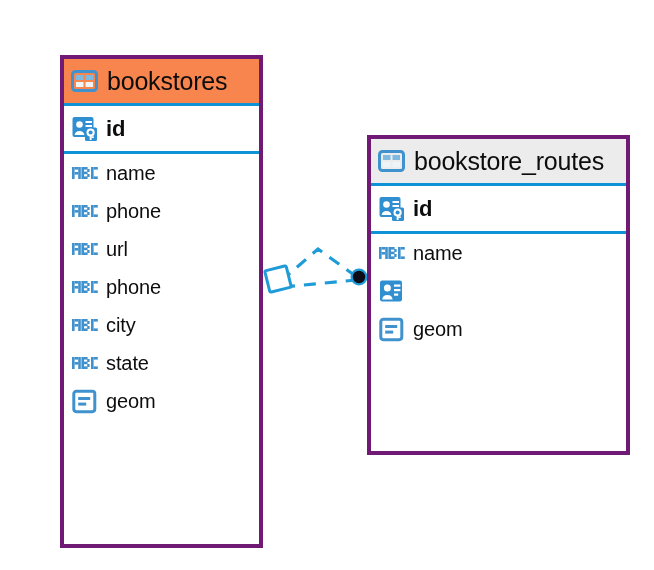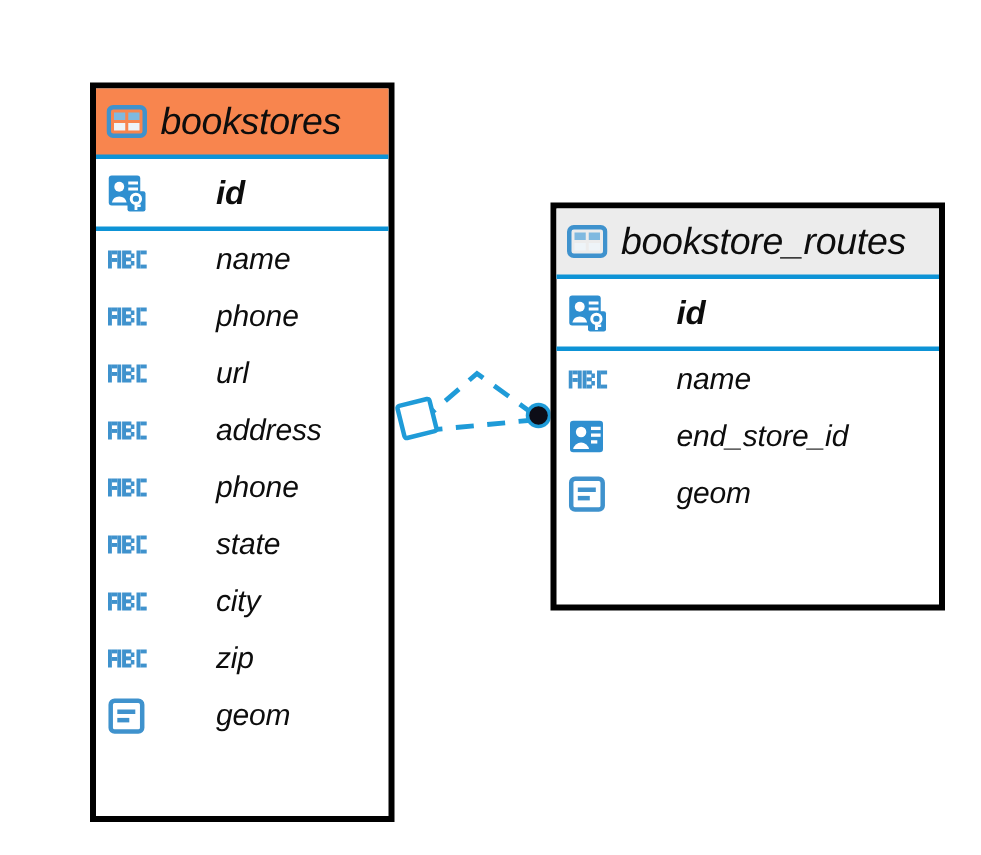--- a/index.html
+++ b/index.html
@@ -21,37 +21,36 @@
     top: 0;
     width: 654px;
     height: 570px;
   }
 
   
   .entity {
     position: absolute;
     box-sizing: border-box;
     background: #ffffff;
-    border: 4px solid #000000;
+    border: 4px solid #701a75;
     z-index: 3;
-    font-style: italic;
   }
 
   #entity-bookstores {
     left: 60px;
     top: 55px;
     width: 203px;
     height: 493px;
   }
 
   #entity-bookstore-routes {
     left: 367px;
     top: 135px;
     width: 263px;
-    height: 272px;
+    height: 320px;
   }
 
   .entity-header {
     box-sizing: border-box;
     display: flex;
     align-items: center;
     height: 47px;
     padding: 0 6px 0 7px;
     border-bottom: 3px solid #0d93d6;
   }
@@ -69,21 +68,20 @@
   .pk-section {
     border-bottom: 3px solid #0d93d6;
   }
 
   .field-row {
     box-sizing: border-box;
     display: flex;
     align-items: center;
     height: 38px;
     padding: 0 6px 0 8px;
-    gap: 38px;
   }
   .field-row.pk { height: 45px; }
 
   .field-label {
     font-size: 20px;
     color: #0d0d0d;
     margin-left: 8px;
     white-space: nowrap;
     letter-spacing: -0.1px;
   }
@@ -214,40 +212,20 @@
             <rect x="15.2" y="4" width="2.4" height="3"></rect>
             <rect x="15.2" y="9" width="2.4" height="3"></rect>
             <rect x="19" y="2" width="2.6" height="12"></rect>
             <rect x="21.6" y="2" width="4.2" height="2.6"></rect>
             <rect x="21.6" y="11.4" width="4.2" height="2.6"></rect>
           </g>
         </svg>
         <span class="field-label">url</span>
       </div>
 
-      <div class="field-row">
-        <svg class="ico" width="26" height="16" viewBox="0 0 26 16">
-          <g fill="#3f92cd">
-            <rect x="0" y="2" width="2.6" height="12"></rect>
-            <rect x="6.2" y="2" width="2.6" height="12"></rect>
-            <rect x="2.6" y="2" width="3.6" height="2.6"></rect>
-            <rect x="2.6" y="7" width="3.6" height="2.6"></rect>
-            <rect x="9.4" y="2" width="2.6" height="12"></rect>
-            <rect x="12" y="2" width="3.6" height="2.6"></rect>
-            <rect x="12" y="6.6" width="3.6" height="2.6"></rect>
-            <rect x="12" y="11.4" width="3.6" height="2.6"></rect>
-            <rect x="15.2" y="4" width="2.4" height="3"></rect>
-            <rect x="15.2" y="9" width="2.4" height="3"></rect>
-            <rect x="19" y="2" width="2.6" height="12"></rect>
-            <rect x="21.6" y="2" width="4.2" height="2.6"></rect>
-            <rect x="21.6" y="11.4" width="4.2" height="2.6"></rect>
-          </g>
-        </svg>
-        <span class="field-label">address</span>
-      </div>
 
       <div class="field-row">
         <svg class="ico" width="26" height="16" viewBox="0 0 26 16">
           <g fill="#3f92cd">
             <rect x="0" y="2" width="2.6" height="12"></rect>
             <rect x="6.2" y="2" width="2.6" height="12"></rect>
             <rect x="2.6" y="2" width="3.6" height="2.6"></rect>
             <rect x="2.6" y="7" width="3.6" height="2.6"></rect>
             <rect x="9.4" y="2" width="2.6" height="12"></rect>
             <rect x="12" y="2" width="3.6" height="2.6"></rect>
@@ -274,64 +252,44 @@
             <rect x="12" y="2" width="3.6" height="2.6"></rect>
             <rect x="12" y="6.6" width="3.6" height="2.6"></rect>
             <rect x="12" y="11.4" width="3.6" height="2.6"></rect>
             <rect x="15.2" y="4" width="2.4" height="3"></rect>
             <rect x="15.2" y="9" width="2.4" height="3"></rect>
             <rect x="19" y="2" width="2.6" height="12"></rect>
             <rect x="21.6" y="2" width="4.2" height="2.6"></rect>
             <rect x="21.6" y="11.4" width="4.2" height="2.6"></rect>
           </g>
         </svg>
+        <span class="field-label">city</span>
+      </div>
+
+      <div class="field-row">
+        <svg class="ico" width="26" height="16" viewBox="0 0 26 16">
+          <g fill="#3f92cd">
+            <rect x="0" y="2" width="2.6" height="12"></rect>
+            <rect x="6.2" y="2" width="2.6" height="12"></rect>
+            <rect x="2.6" y="2" width="3.6" height="2.6"></rect>
+            <rect x="2.6" y="7" width="3.6" height="2.6"></rect>
+            <rect x="9.4" y="2" width="2.6" height="12"></rect>
+            <rect x="12" y="2" width="3.6" height="2.6"></rect>
+            <rect x="12" y="6.6" width="3.6" height="2.6"></rect>
+            <rect x="12" y="11.4" width="3.6" height="2.6"></rect>
+            <rect x="15.2" y="4" width="2.4" height="3"></rect>
+            <rect x="15.2" y="9" width="2.4" height="3"></rect>
+            <rect x="19" y="2" width="2.6" height="12"></rect>
+            <rect x="21.6" y="2" width="4.2" height="2.6"></rect>
+            <rect x="21.6" y="11.4" width="4.2" height="2.6"></rect>
+          </g>
+        </svg>
         <span class="field-label">state</span>
       </div>
 
-      <div class="field-row">
-        <svg class="ico" width="26" height="16" viewBox="0 0 26 16">
-          <g fill="#3f92cd">
-            <rect x="0" y="2" width="2.6" height="12"></rect>
-            <rect x="6.2" y="2" width="2.6" height="12"></rect>
-            <rect x="2.6" y="2" width="3.6" height="2.6"></rect>
-            <rect x="2.6" y="7" width="3.6" height="2.6"></rect>
-            <rect x="9.4" y="2" width="2.6" height="12"></rect>
-            <rect x="12" y="2" width="3.6" height="2.6"></rect>
-            <rect x="12" y="6.6" width="3.6" height="2.6"></rect>
-            <rect x="12" y="11.4" width="3.6" height="2.6"></rect>
-            <rect x="15.2" y="4" width="2.4" height="3"></rect>
-            <rect x="15.2" y="9" width="2.4" height="3"></rect>
-            <rect x="19" y="2" width="2.6" height="12"></rect>
-            <rect x="21.6" y="2" width="4.2" height="2.6"></rect>
-            <rect x="21.6" y="11.4" width="4.2" height="2.6"></rect>
-          </g>
-        </svg>
-        <span class="field-label">city</span>
-      </div>
-
-      <div class="field-row">
-        <svg class="ico" width="26" height="16" viewBox="0 0 26 16">
-          <g fill="#3f92cd">
-            <rect x="0" y="2" width="2.6" height="12"></rect>
-            <rect x="6.2" y="2" width="2.6" height="12"></rect>
-            <rect x="2.6" y="2" width="3.6" height="2.6"></rect>
-            <rect x="2.6" y="7" width="3.6" height="2.6"></rect>
-            <rect x="9.4" y="2" width="2.6" height="12"></rect>
-            <rect x="12" y="2" width="3.6" height="2.6"></rect>
-            <rect x="12" y="6.6" width="3.6" height="2.6"></rect>
-            <rect x="12" y="11.4" width="3.6" height="2.6"></rect>
-            <rect x="15.2" y="4" width="2.4" height="3"></rect>
-            <rect x="15.2" y="9" width="2.4" height="3"></rect>
-            <rect x="19" y="2" width="2.6" height="12"></rect>
-            <rect x="21.6" y="2" width="4.2" height="2.6"></rect>
-            <rect x="21.6" y="11.4" width="4.2" height="2.6"></rect>
-          </g>
-        </svg>
-        <span class="field-label">zip</span>
-      </div>
 
 
       <div class="field-row">
         <svg class="ico" width="26" height="25" viewBox="0 0 26 25">
           <rect x="1.8" y="2.2" width="21" height="20.5" rx="2.6" fill="#ffffff" stroke="#3f92cd" stroke-width="3"></rect>
           <rect x="6.2" y="8" width="12" height="3" fill="#3f92cd"></rect>
           <rect x="6.2" y="13.6" width="8" height="3" fill="#3f92cd"></rect>
         </svg>
         <span class="field-label">geom</span>
       </div>
@@ -396,21 +354,20 @@
 
       <div class="field-row">
         <svg class="ico" width="26" height="24" viewBox="0 0 26 24">
           <rect x="1" y="1.5" width="22" height="21" rx="2.2" fill="#2f8fd0"></rect>
           <circle cx="8.4" cy="9" r="3.5" fill="#ffffff"></circle>
           <path d="M 3.1 20.4 a 5.4 5.4 0 0 1 10.6 0 z" fill="#ffffff"></path>
           <rect x="15" y="5.5" width="6.4" height="2.2" fill="#ffffff"></rect>
           <rect x="15" y="10" width="6.4" height="2.2" fill="#ffffff"></rect>
           <rect x="15" y="14.5" width="4.2" height="2.2" fill="#ffffff"></rect>
         </svg>
-        <span class="field-label">end_store_id</span>
       </div>
 
       <div class="field-row">
         <svg class="ico" width="26" height="25" viewBox="0 0 26 25">
           <rect x="1.8" y="2.2" width="21" height="20.5" rx="2.6" fill="#ffffff" stroke="#3f92cd" stroke-width="3"></rect>
           <rect x="6.2" y="8" width="12" height="3" fill="#3f92cd"></rect>
           <rect x="6.2" y="13.6" width="8" height="3" fill="#3f92cd"></rect>
         </svg>
         <span class="field-label">geom</span>
       </div>

